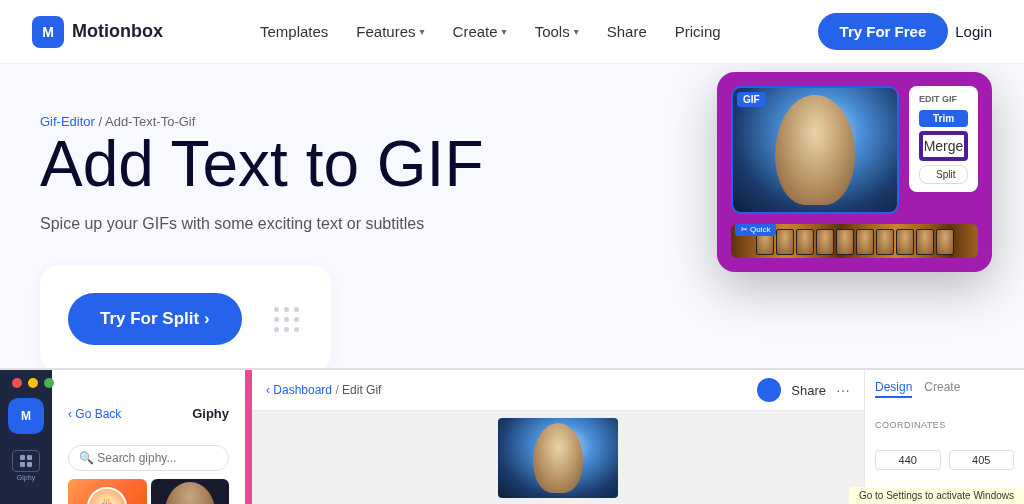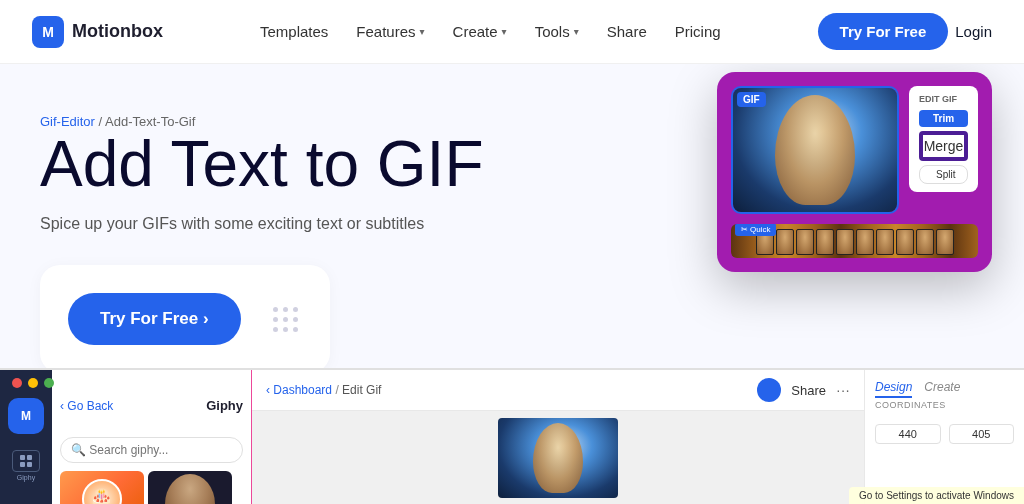--- a/index.html
+++ b/index.html
@@ -69,21 +69,21 @@
       width: 52px; background: #1e2742; display: flex; flex-direction: column;
       align-items: center; padding-top: 28px; gap: 12px;
     }
     .editor-sidebar-icon {
       width: 36px; height: 36px; border-radius: 10px; background: #2563eb;
       display: flex; align-items: center; justify-content: center; color: #fff; font-size: 14px;
     }
     .editor-sidebar-label { color: #ccc; font-size: 8px; margin-top: 2px; }
     .editor-sidebar-item { display: flex; flex-direction: column; align-items: center; }
     .editor-left-panel {
-      width: 200px; border-right: 1px solid #ec4899; padding: 8px;
+      width: 200px; border-right: 7px solid #ec4899; padding: 16px;
     }
     .editor-search {
       width: 100%; border: 1px solid #e0e0e0; border-radius: 20px;
       padding: 5px 10px; font-size: 12px; color: #15803d; margin-top: 20px;
     }
     .editor-giphy-images {
       display: flex; gap: 4px; margin-top: 8px;
     }
     .giphy-thumb {
       width: 80px; height: 60px; border-radius: 6px;
@@ -108,21 +108,21 @@
       padding: 6px 14px; font-size: 12px; font-weight: 600; cursor: pointer;
     }
     .editor-more { font-size: 16px; color: #666; cursor: pointer; }
     .editor-canvas {
       flex: 1; background: #f0f0f0; display: flex; align-items: center; justify-content: center;
       overflow: hidden;
     }
     .editor-right-panel {
       width: 160px; border-left: 1px solid #e8e8e8; padding: 10px;
     }
-    .editor-right-tabs { display: flex; gap: 12px; margin-bottom: 2px; font-style: italic; }
+    .editor-right-tabs { display: flex; gap: 12px; margin-bottom: 22px; }
     .editor-right-tab { font-size: 12px; cursor: pointer; }
     .editor-right-tab.active { color: #2563eb; border-bottom: 2px solid #2563eb; }
     .editor-coordinates { font-size: 9px; color: #888; margin-bottom: 6px; letter-spacing: 0.5px; }
     .editor-coord-row { display: flex; gap: 8px; margin-bottom: 4px; }
     .editor-coord-box {
       border: 1px solid #e0e0e0; border-radius: 4px; padding: 3px 6px;
       font-size: 11px; color: #333; flex: 1; text-align: center;
     }
   </style>
 </head>
@@ -172,21 +172,21 @@
     <div class="breadcrumb">
       <a style="color:#2563eb; text-decoration:none;">Gif-Editor</a>
       <span> / </span>
       <span>Add-Text-To-Gif</span>
     </div>
 
     <h1 class="page-title">Add Text to GIF</h1>
     <p class="page-subtitle">Spice up your GIFs with some exciting text or subtitles</p>
 
     <div style="background: #fff; border-radius: 20px; padding: 28px 32px 28px 28px; display: inline-flex; align-items: center; gap: 32px; box-shadow: 0 2px 16px rgba(0,0,0,0.04);">
-      <button class="btn-try-hero">Try For Free ›</button>
+      <button class="btn-try-hero">Try For Split ›</button>
       <div class="dots-pattern" style="position:static;transform:none;">
         <div class="dot"></div>
           <div class="dot"></div>
           <div class="dot"></div>
         <div class="dot"></div>
           <div class="dot"></div>
           <div class="dot"></div>
         <div class="dot"></div>
           <div class="dot"></div>
           <div class="dot"></div>
@@ -293,21 +293,21 @@
         <div style="width:50px;height:70px;background:radial-gradient(ellipse at 50% 35%,#f0d4a0,#c8985c,#8a5c30);border-radius:50% 50% 38% 38%/55% 55% 45% 45%;opacity:0.9;"></div>
       </div>
     </div>
   </div>
 
   <div class="editor-right-panel">
     <div class="editor-right-tabs">
       <span class="editor-right-tab active" style="font-size:12px;color:#2563eb;border-bottom:2px solid #2563eb;cursor:pointer;padding-bottom:2px;">Design</span>
       <span class="editor-right-tab" style="font-size:12px;color:#888;cursor:pointer;padding-bottom:2px;">Create</span>
     </div>
-    <div class="editor-coordinates" style="font-size:9px;color:#888;letter-spacing:0.5px;margin-bottom:14px;">COORDINATES</div>
+    <div class="editor-coordinates" style="font-size:9px;color:#888;letter-spacing:0.5px;margin-bottom:20px;">COORDINATES</div>
     <div class="editor-coord-row">
       <div class="editor-coord-box">440</div>
       <div class="editor-coord-box">405</div>
     </div>
   </div>
 
   <div style="position:absolute;bottom:0;right:0;background:rgba(255,255,220,0.95);padding:3px 10px;font-size:10px;color:#333;border-top-left-radius:4px;">
     <span>Go to Settings to activate Windows</span>
   </div>
 </div>

